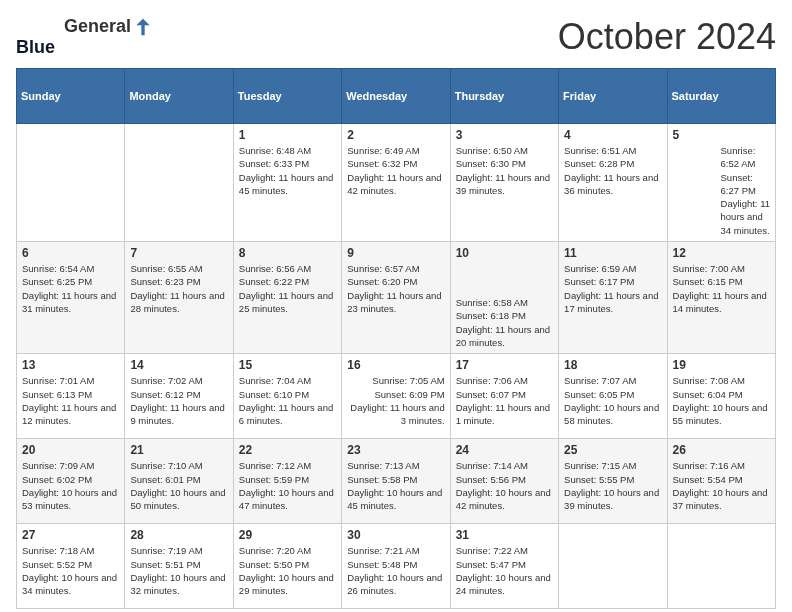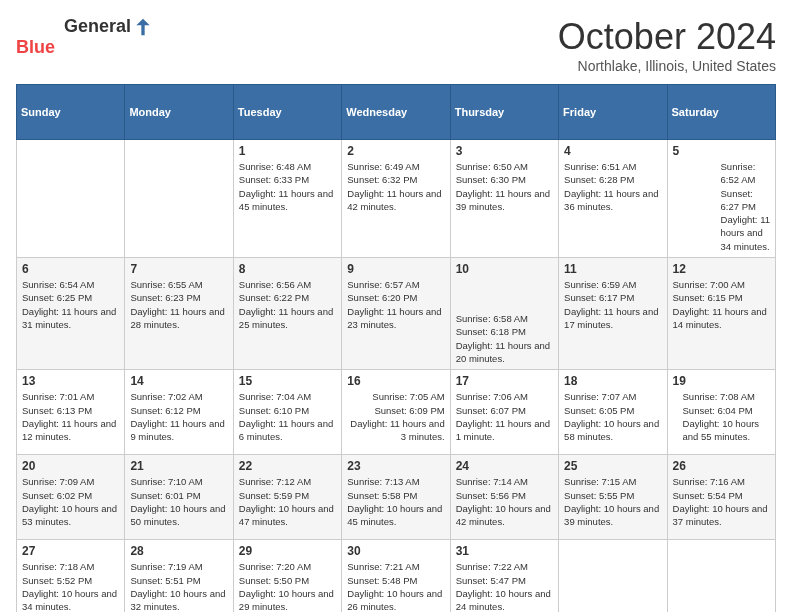--- a/index.html
+++ b/index.html
@@ -27,21 +27,21 @@
     }
     .logo-general {
       font-size: 18px;
       font-weight: bold;
       color: #333;
       margin-left: 48px;
     }
     .logo-blue {
       font-size: 18px;
       font-weight: bold;
-      color: #ef4444;
+      color: #0f172a;
     }
     .logo-icon {
       width: 20px;
       height: 20px;
       margin-left: 2px;
     }
     .title-block {
       text-align: right;
     }
     .month-title {
@@ -103,21 +103,20 @@
     <div class="logo-text">
       <span class="logo-general">General</span>
       <svg class="logo-icon" viewBox="0 0 24 24" xmlns="http://www.w3.org/2000/svg">
         <path d="M12 2 L20 10 L14 10 L14 22 L10 22 L10 10 L4 10 Z" fill="#3a6ea5"></path>
       </svg>
     </div>
     <span class="logo-blue">Blue</span>
   </div>
   <div class="title-block">
     <div class="month-title">October 2024</div>
-    <div class="location">Northlake, Illinois, United States</div>
   </div>
 </div>
 
 <table class="calendar">
   <thead>
     <tr>
     <th>Sunday</th>
         <th>Monday</th>
         <th>Tuesday</th>
         <th>Wednesday</th>
@@ -237,21 +236,21 @@
 Daylight: 11 hours and 1 minute.</div>
         </td>
         <td>
           <span class="day-num">18</span>
           <div class="day-info" style="white-space: pre-line;">Sunrise: 7:07 AM
 Sunset: 6:05 PM
 Daylight: 10 hours and 58 minutes.</div>
         </td>
         <td>
           <span class="day-num">19</span>
-          <div class="day-info" style="white-space: pre-line; margin-left: 10px;">Sunrise: 7:08 AM
+          <div class="day-info" style="white-space: pre-line;">Sunrise: 7:08 AM
 Sunset: 6:04 PM
 Daylight: 10 hours and 55 minutes.</div>
         </td>
       </tr>
       <tr class="week-row">
         <td>
           <span class="day-num">20</span>
           <div class="day-info" style="white-space: pre-line;">Sunrise: 7:09 AM
 Sunset: 6:02 PM
 Daylight: 10 hours and 53 minutes.</div>

